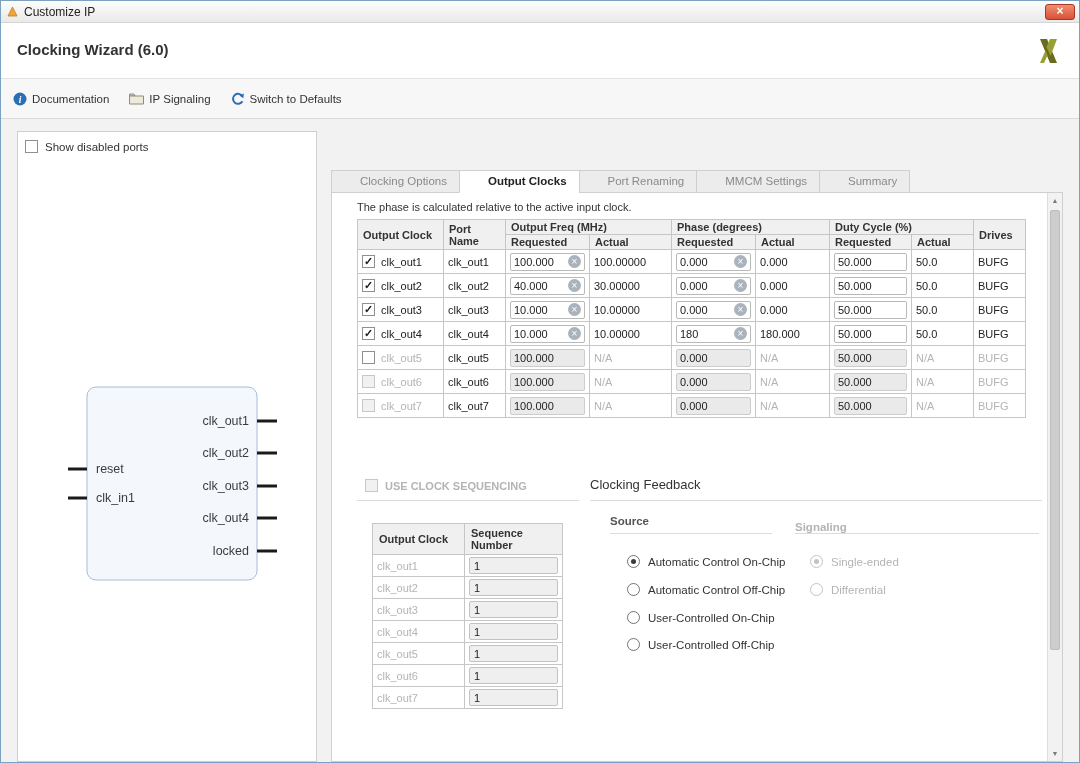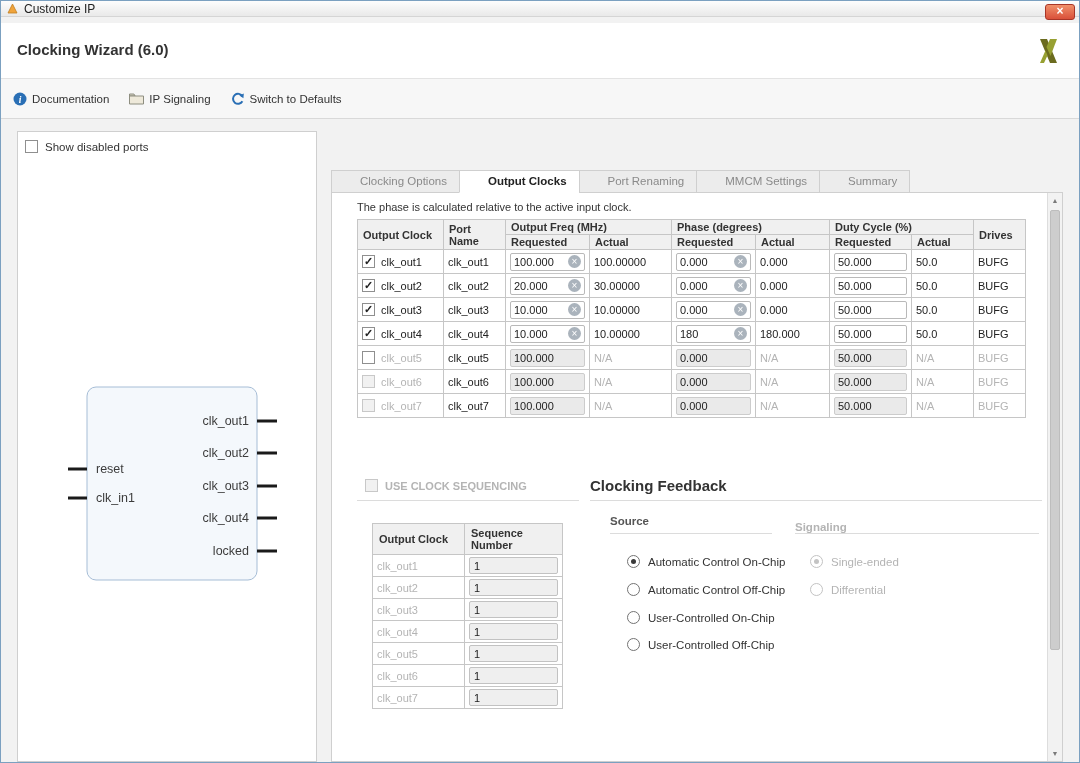--- a/index.html
+++ b/index.html
@@ -1,21 +1,21 @@
 <!DOCTYPE html>
 <html><head>
 <meta charset="utf-8">
 <style>
   * { box-sizing: border-box; }
   body { margin: 0; background: #dcdcdc; font-family: "Liberation Sans", sans-serif; }
   .window { position: relative; width: 1080px; height: 763px; background: #f2f2f2;
             border: 1px solid #7ba0c0; overflow: hidden; }
 
   
-  .titlebar { position: absolute; top: 0; left: 0; right: 0; height: 16px;
+  .titlebar { position: absolute; top: 0; left: 0; right: 0; height: 22px;
               background: linear-gradient(#fdfdfd, #e9e9e9); border-bottom: 1px solid #d5d5d5;
               display: flex; align-items: center; padding: 0 6px; }
   .titlebar .title { font-size: 12px; color: #222; margin-left: 6px; }
   .close-btn { position: absolute; right: 4px; top: 3px; width: 30px; height: 16px;
                background: linear-gradient(#f0906a, #d9503a); border: 1px solid #a83527;
                border-radius: 3px; color: #fff; font-size: 12px; font-weight: bold;
                display: flex; align-items: center; justify-content: center; cursor: pointer; }
   .close-btn::before { content: "×"; margin-top: -2px; }
 
   
@@ -80,21 +80,21 @@
               border: 1px solid #b9b9b9; background: #fff; height: 18px; padding: 0 3px;
               border-radius: 2px; }
   .fieldbox.disabled { background: #eaeaea; border-color: #cccccc; }
   .dim { color: #b4b4b4; }
   .na { color: #b4b4b4; }
 
   
   .group-line { position: absolute; height: 1px; background: #dcdcdc; }
   .seq-check { position: absolute; left: 33px; top: 286px; display: flex; align-items: center;
                gap: 7px; font-size: 11px; font-weight: bold; color: #b4b4b4; }
-  .cf-title { position: absolute; left: 258px; top: 284px; font-size: 15px; font-weight: bold; color: #333; }
+  .cf-title { position: absolute; left: 258px; top: 284px; font-size: 13px; font-weight: normal; color: #333; }
 
   .seq-table { position: absolute; left: 40px; top: 330px; border-collapse: collapse; font-size: 11px; }
   .seq-table th { border: 1px solid #c6c6c6; background: #f0f0f0; font-weight: bold;
                   text-align: left; padding: 3px 6px; color: #333; }
   .seq-table td { border: 1px solid #c6c6c6; padding: 2px 4px; height: 20px; }
   .seqfield { border: 1px solid #c2c2c2; background: #efefef; height: 17px;
               display: flex; align-items: center; padding: 0 4px; color: #222; border-radius: 2px; }
 
   .sub-label { position: absolute; font-size: 11.5px; font-weight: bold; }
   .radio-row { position: absolute; display: flex; align-items: center; gap: 8px;
@@ -271,21 +271,21 @@
         <tr>
           <td>
               <div class="cell-name">
                 <span class="checkbox checked"></span>
                 <span>clk_out2</span>
               </div>
             </td>
           <td>clk_out2</td>
           <td>
               <div class="fieldbox">
-                <span>20.000</span>
+                <span>40.000</span>
                 <span class="clear-ic"></span>
               </div>
             </td>
           <td>30.00000</td>
           <td>
               <div class="fieldbox">
                 <span>0.000</span>
                 <span class="clear-ic"></span>
               </div>
             </td>

